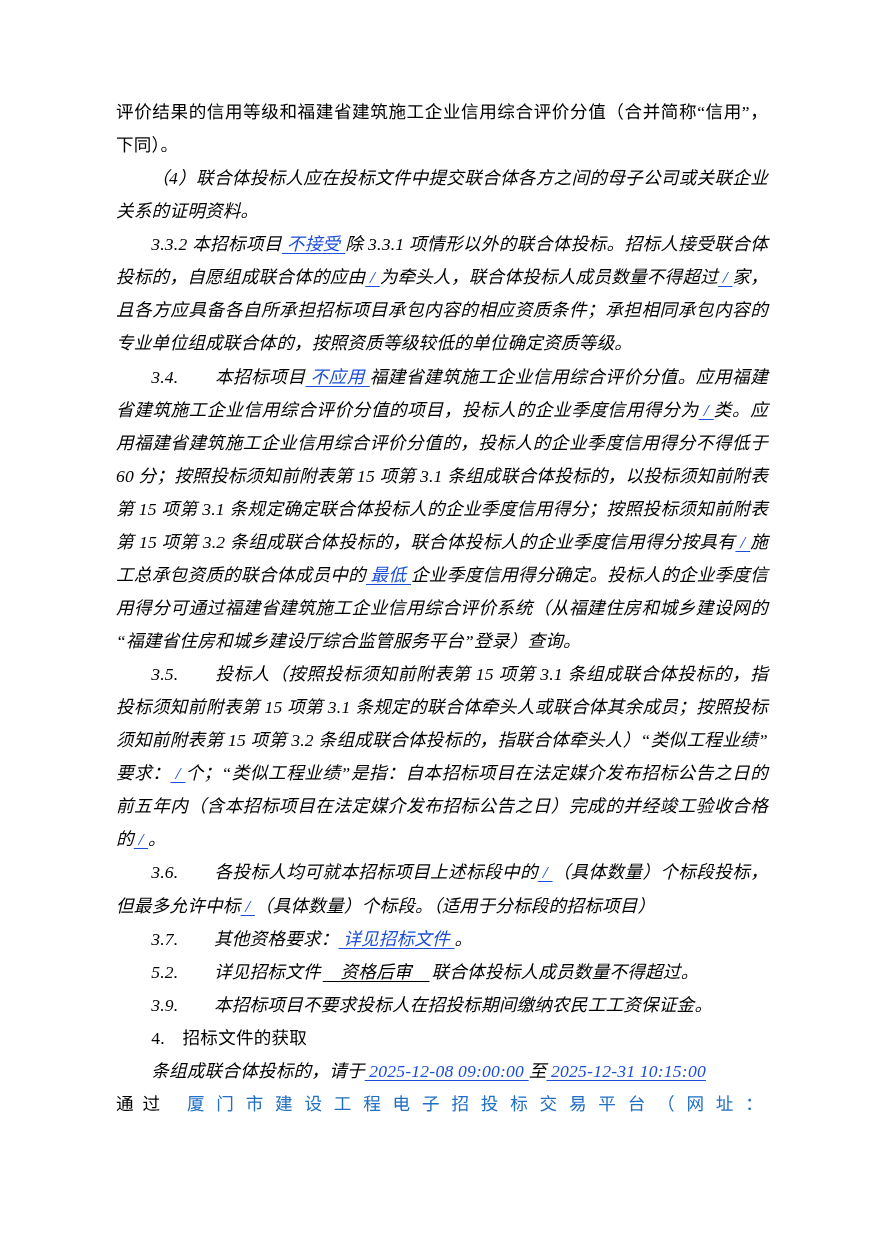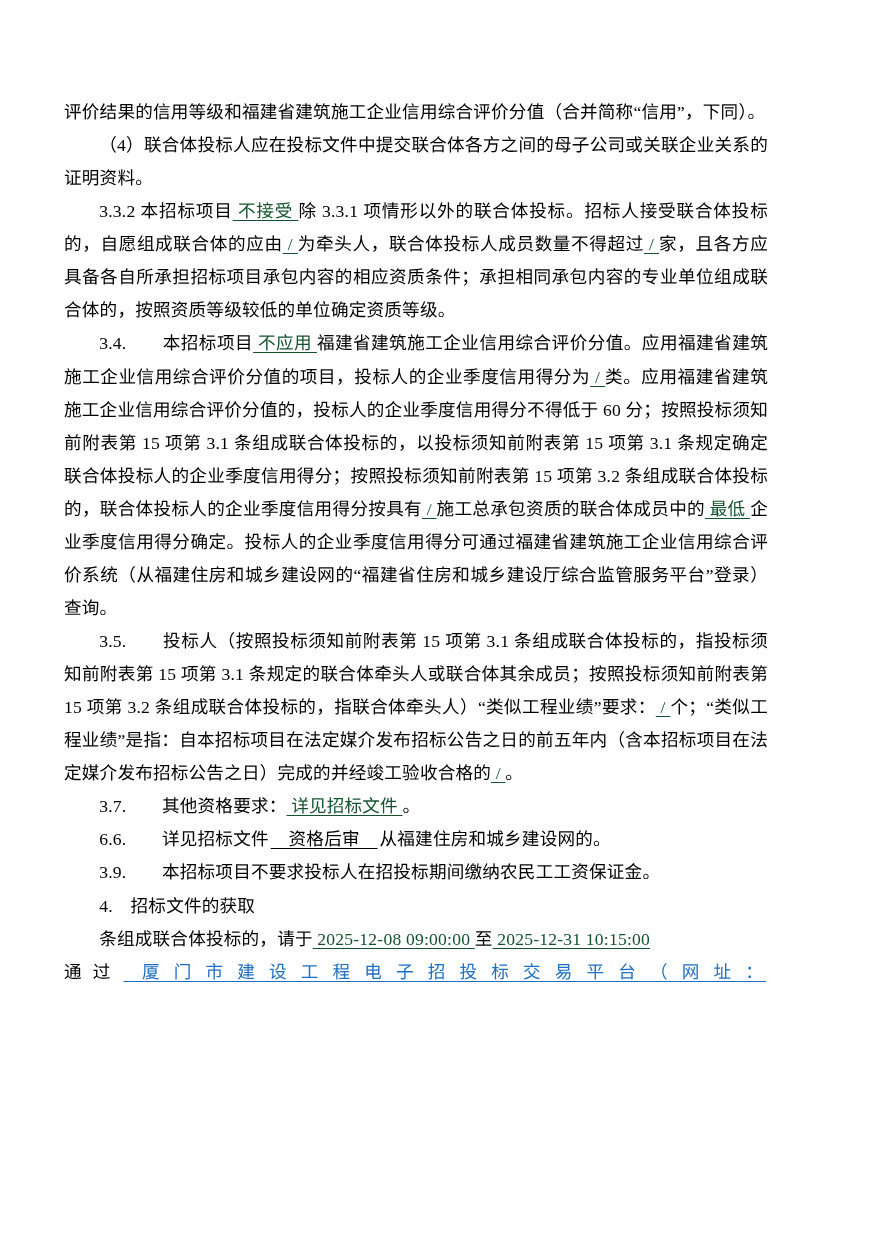--- a/index.html
+++ b/index.html
@@ -6,51 +6,51 @@
     margin: 0;
     padding: 0;
     background: #ffffff;
   }
   .page {
     width: 880px;
     height: 1244px;
     position: relative;
     background: #ffffff;
     box-sizing: border-box;
-    padding: 96px 112px 60px 64px;
+    padding: 96px 112px 60px 116px;
     font-family: "Liberation Serif", "DejaVu Serif", serif;
     color: #000000;
     overflow: hidden;
   }
   .doc-body {
     font-size: 17.6px;
     line-height: 1.88;
     text-align: justify;
     text-justify: inter-ideograph;
     letter-spacing: 0.2px;
   }
   p {
     margin: 0;
     padding: 0;
   }
   .indent2 {
     text-indent: 2em;
+    font-style: italic;
   }
   .indent0 {
     text-indent: 0;
   }
   .fill {
-    color: #14532d;
+    color: #1d4ed8;
     text-decoration: underline;
     text-underline-offset: 3px;
     white-space: nowrap;
   }
   .fill-sp {
     color: #1f6fc4;
-    text-decoration: underline;
     text-underline-offset: 3px;
     padding: 0 2px;
   }
   .u-black {
     text-decoration: underline;
     text-underline-offset: 3px;
     padding: 0 2px;
     margin-top: 16px;
   }
   .bold {
@@ -90,27 +90,30 @@
     </p>
 
     <p class="indent2">
       <span class="num">3.4.</span><span>　　本招标项目</span><span class="fill"> 不应用 </span><span>福建省建筑施工企业信用综合评价分值。应用福建省建筑施工企业信用综合评价分值的项目，投标人的企业季度信用得分为</span><span class="fill"> / </span><span>类。应用福建省建筑施工企业信用综合评价分值的，投标人的企业季度信用得分不得低于 60 分；按照投标须知前附表第 15 项第 3.1 条组成联合体投标的，以投标须知前附表第 15 项第 3.1 条规定确定联合体投标人的企业季度信用得分；按照投标须知前附表第 15 项第 3.2 条组成联合体投标的，联合体投标人的企业季度信用得分按具有</span><span class="fill"> / </span><span>施工总承包资质的联合体成员中的</span><span class="fill"> 最低 </span><span>企业季度信用得分确定。投标人的企业季度信用得分可通过福建省建筑施工企业信用综合评价系统（从福建住房和城乡建设网的“福建省住房和城乡建设厅综合监管服务平台”登录）查询。</span>
     </p>
 
     <p class="indent2">
       <span class="num">3.5.</span><span>　　投标人（按照投标须知前附表第 15 项第 3.1 条组成联合体投标的，指投标须知前附表第 15 项第 3.1 条规定的联合体牵头人或联合体其余成员；按照投标须知前附表第 15 项第 3.2 条组成联合体投标的，指联合体牵头人）“类似工程业绩”要求：</span><span class="fill"> / </span><span> 个；“类似工程业绩”是指：自本招标项目在法定媒介发布招标公告之日的前五年内（含本招标项目在法定媒介发布招标公告之日）完成的并经竣工验收合格的</span><span class="fill"> / </span><span>。</span>
     </p>
 
+    <p class="indent2">
+      <span class="num">3.6.</span><span>　　各投标人均可就本招标项目上述标段中的</span><span class="fill"> / </span><span>（具体数量）个标段投标，但最多允许中标</span><span class="fill"> / </span><span>（具体数量）个标段。（适用于分标段的招标项目）</span>
+    </p>
 
     <p class="indent2">
       <span class="num">3.7.</span><span>　　其他资格要求：</span><span class="fill"> 详见招标文件 </span><span>。</span>
     </p>
 
     <p class="indent2">
-      <span class="num">6.6.</span><span>　　详见招标文件</span><span class="u-black">　资格后审　</span><span>从福建住房和城乡建设网的。</span>
+      <span class="num">5.2.</span><span>　　详见招标文件</span><span class="u-black">　资格后审　</span><span>联合体投标人成员数量不得超过。</span>
     </p>
 
     <p class="indent2">
       <span class="num">3.9.</span><span>　　本招标项目不要求投标人在招投标期间缴纳农民工工资保证金。</span>
     </p>
 
 
     <p class="heading">
       <span class="bold">4.　招标文件的获取</span>
     </p>

